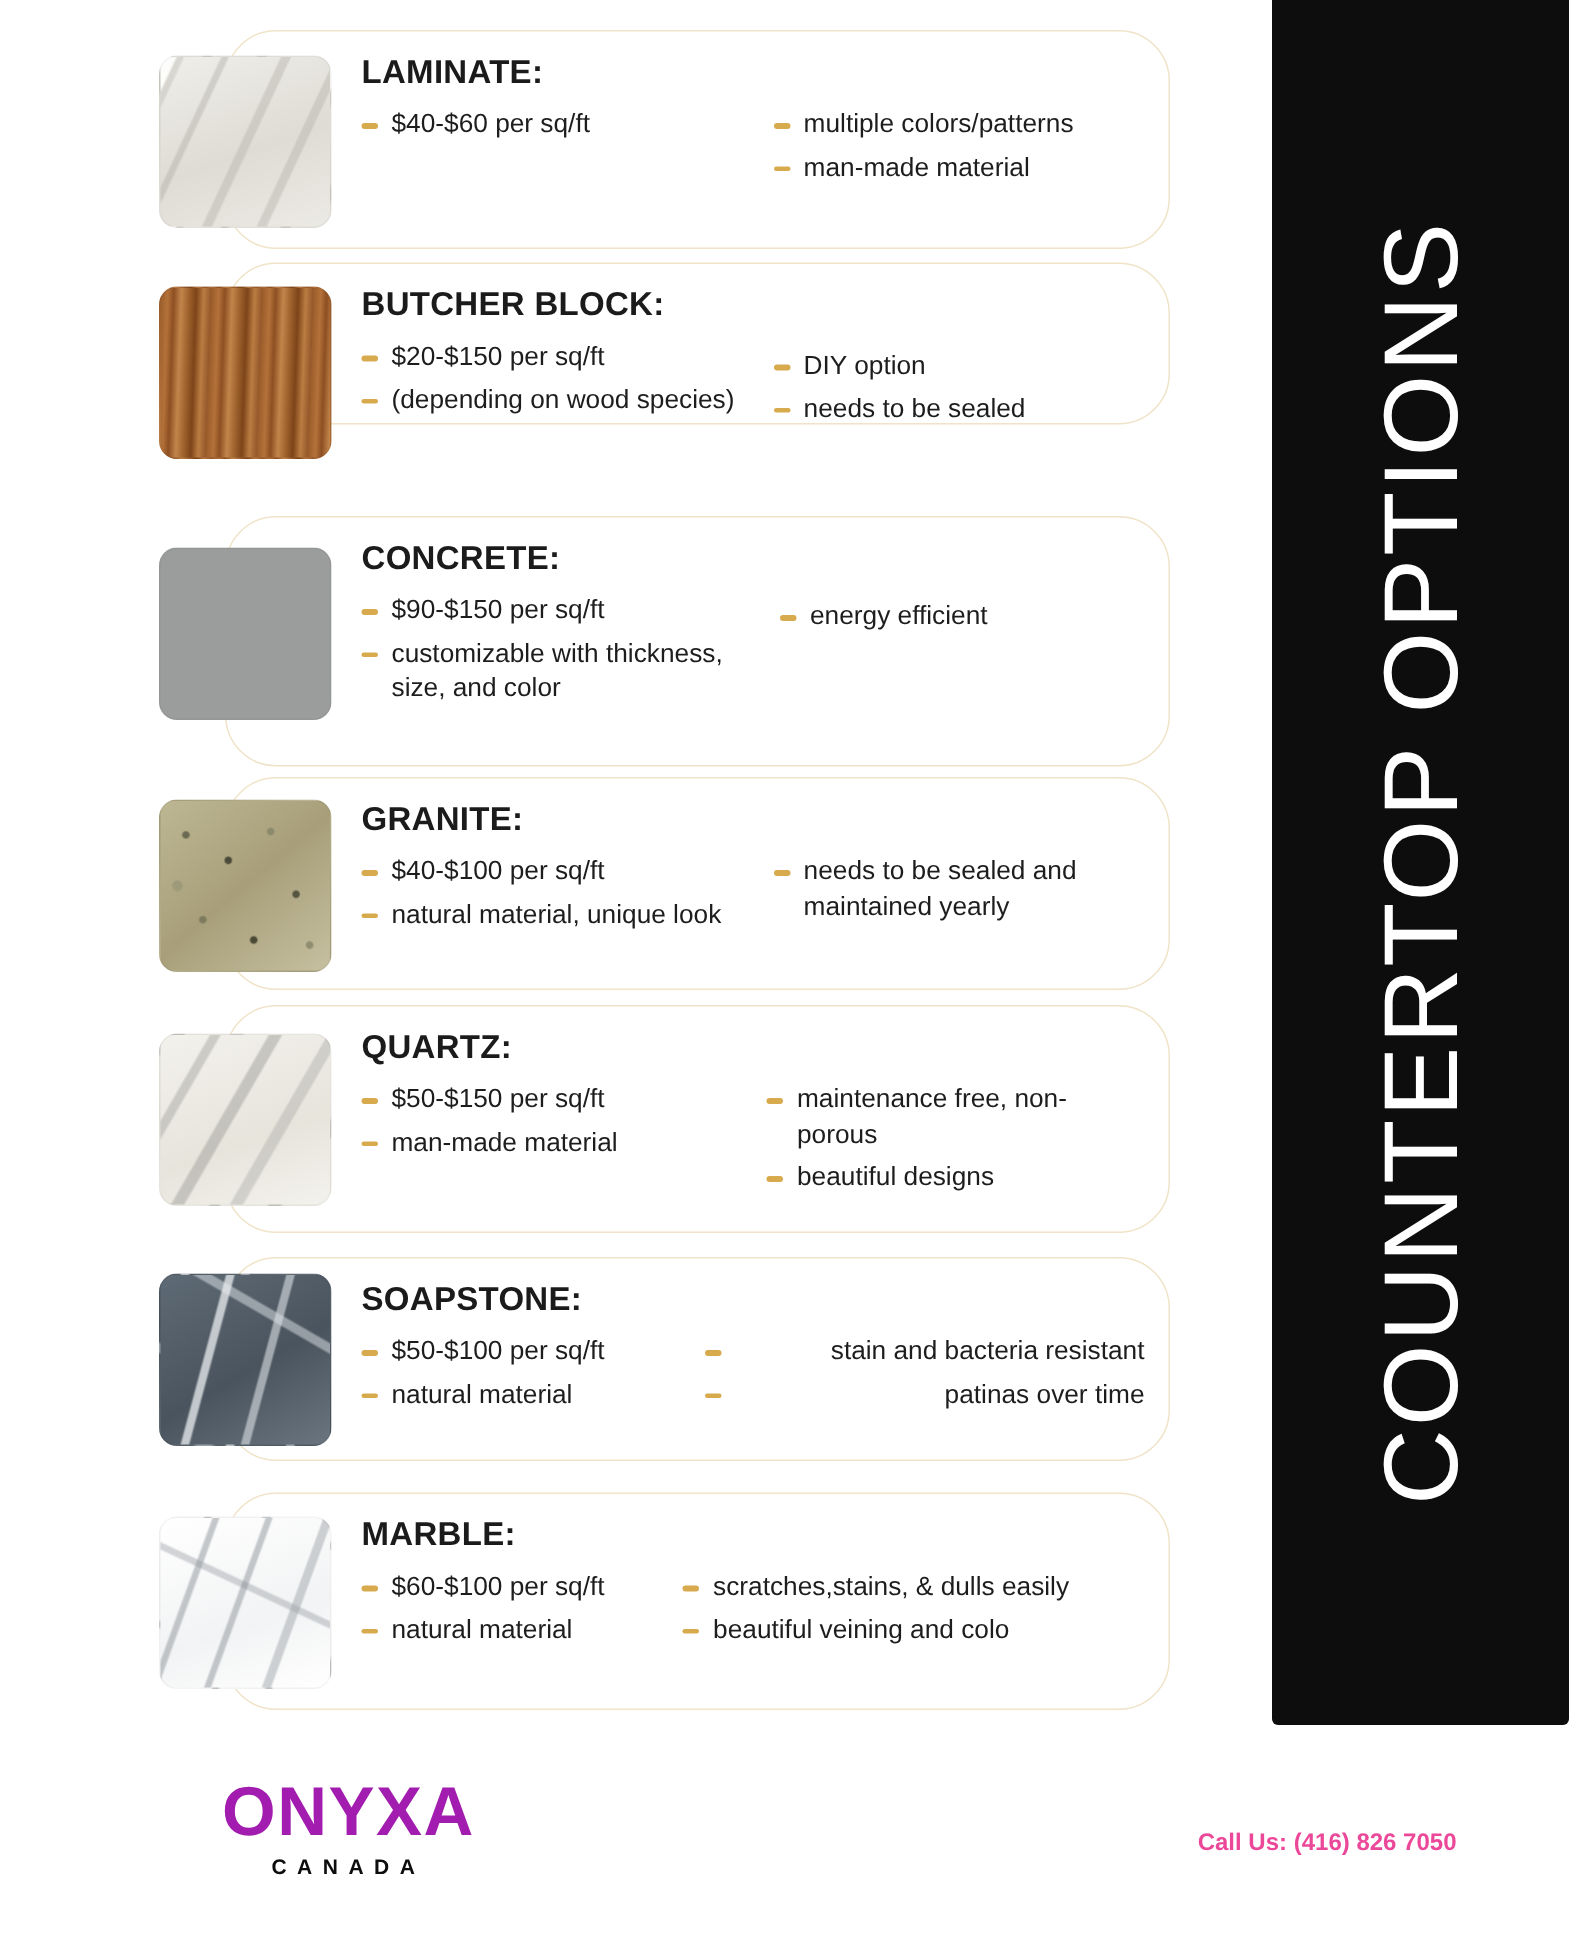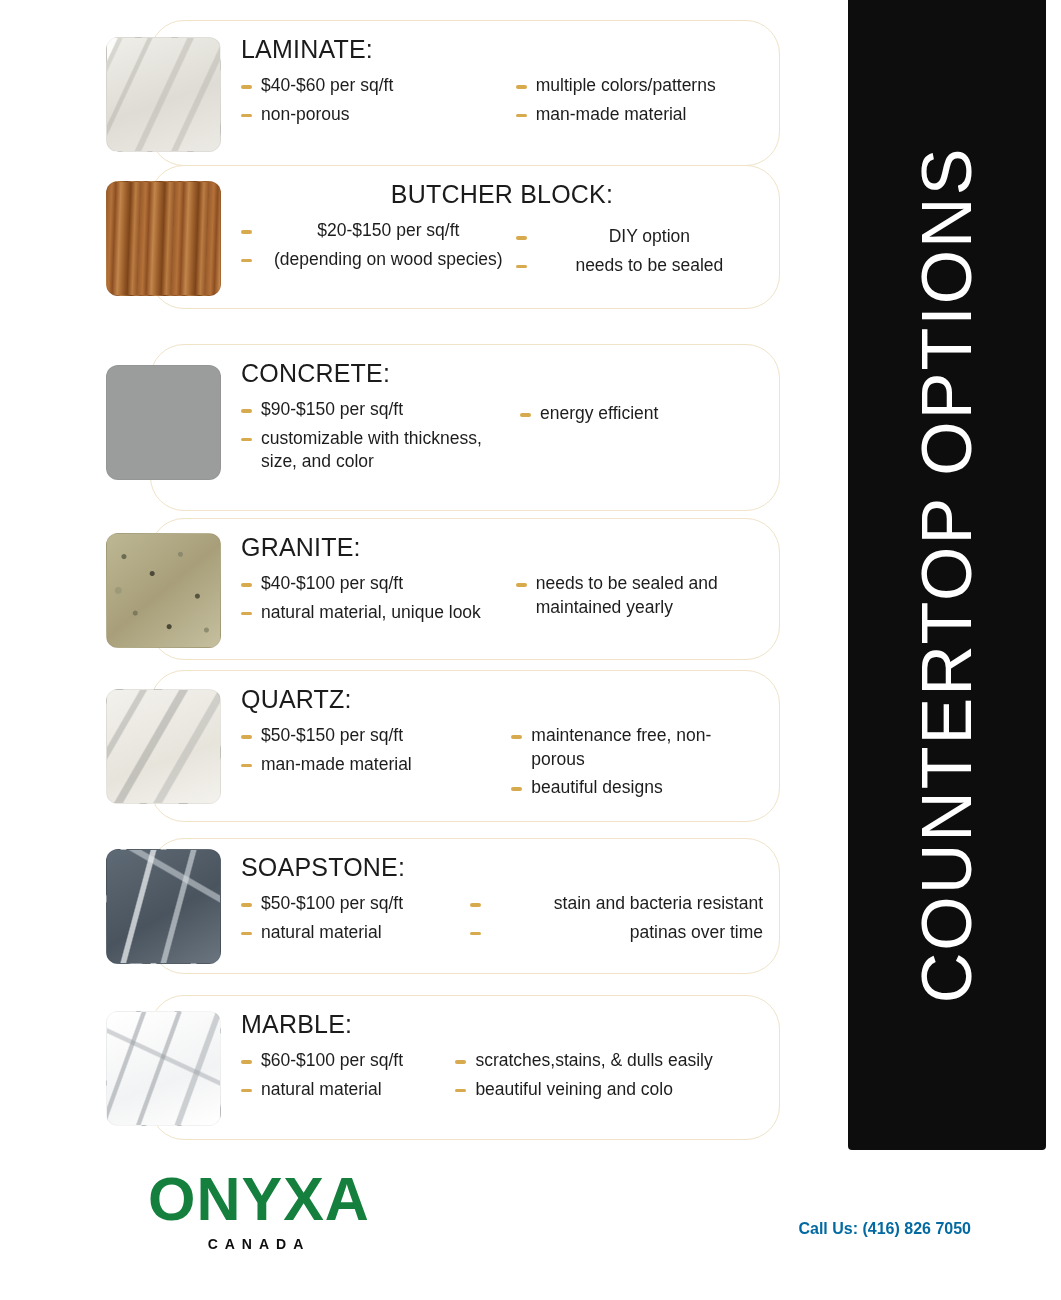--- a/index.html
+++ b/index.html
@@ -61,22 +61,22 @@
     overflow: hidden;
     border: 1px solid rgba(0,0,0,0.04);
   }
 
   .row-body {
     position: absolute;
     left: 90px; right: 16px; top: 14px; bottom: 10px;
   }
 
   .title {
-    font-size: 25px;
-    font-weight: normal;
+    font-size: 22px;
+    font-weight: bold;
     color: #1b1b1b;
     letter-spacing: 0.2px;
     margin: 0 0 10px 0;
     font-family: "Liberation Sans", sans-serif;
   }
 
   .cols {
     position: relative;
     display: flex;
   }
@@ -102,41 +102,41 @@
     border-radius: 2px;
   }
 
   
   .logo {
     position: absolute;
     left: 148px; bottom: 48px;
     text-align: center;
   }
   .logo-main {
-    font-size: 61px;
+    font-size: 46px;
     font-weight: bold;
     letter-spacing: 1px;
-    color: #15803d;
+    color: #a21caf;
     line-height: 1;
     font-family: "Liberation Sans", sans-serif;
   }
   .logo-sub {
     font-size: 14px;
     letter-spacing: 7px;
     color: #0d0d0d;
     margin-top: 6px;
     font-weight: bold;
     font-family: "Liberation Sans", sans-serif;
   }
   .callus {
     position: absolute;
     right: 90px; bottom: 62px;
     font-size: 16px;
     font-weight: bold;
-    color: #0369a1;
+    color: #ec4899;
     font-family: "Liberation Sans", sans-serif;
   }
 
   
   .tex-laminate {
     background:
       linear-gradient(115deg, rgba(255,255,255,0.85) 0 6%, rgba(190,188,180,0.45) 7% 9%, rgba(255,255,255,0) 10% 24%,
       rgba(170,168,160,0.4) 25% 27%, rgba(255,255,255,0) 28% 48%, rgba(185,183,175,0.5) 49% 52%,
       rgba(255,255,255,0) 53% 70%, rgba(175,173,165,0.4) 71% 74%, rgba(255,255,255,0) 75% 100%),
       linear-gradient(160deg, #efeee9 0%, #dedcd4 55%, #eceae4 100%);
@@ -201,31 +201,30 @@
 
   <div class="content">
 
     <div class="row" style="top:20px;height:146px;">
       <div class="swatch tex-laminate" style="top:16px;"></div>
       <div class="row-body">
         <div class="title">LAMINATE:</div>
         <div class="cols">
           <div class="col col-left">
             <div class="bullet">$40-$60 per sq/ft</div>
-            <div class="bullet">non-porous</div>
           </div>
           <div class="col col-right">
             <div class="bullet">multiple colors/patterns</div>
             <div class="bullet">man-made material</div>
           </div>
         </div>
       </div>
     </div>
 
-    <div class="row" style="top:165px;height:144px;text-align:center;">
+    <div class="row" style="top:175px;height:108px;">
       <div class="swatch tex-butcher" style="top:15px;"></div>
       <div class="row-body">
         <div class="title">BUTCHER BLOCK:</div>
         <div class="cols">
           <div class="col col-left">
             <div class="bullet">$20-$150 per sq/ft</div>
             <div class="bullet" style="padding-left:20px;">
               <span style="display:block">(depending on wood species)</span>
             </div>
           </div>

